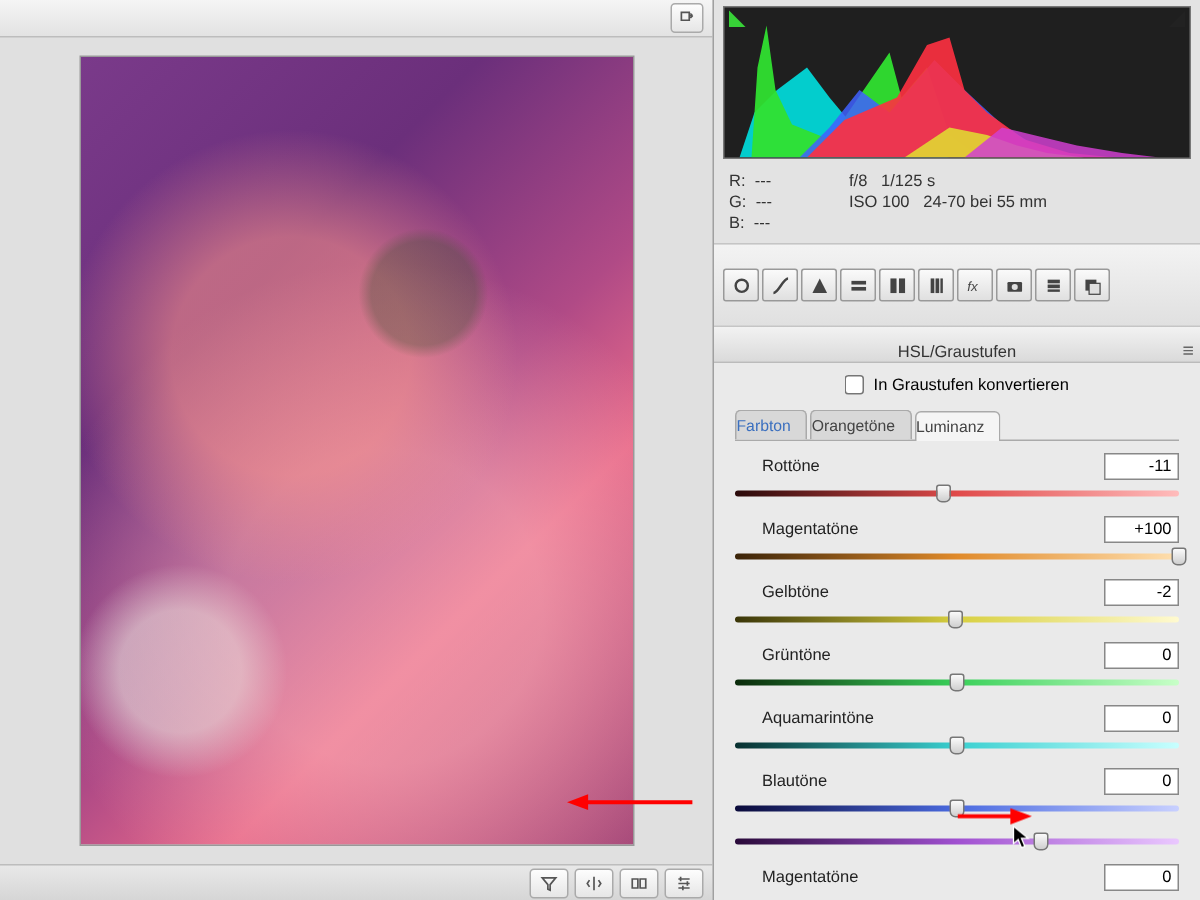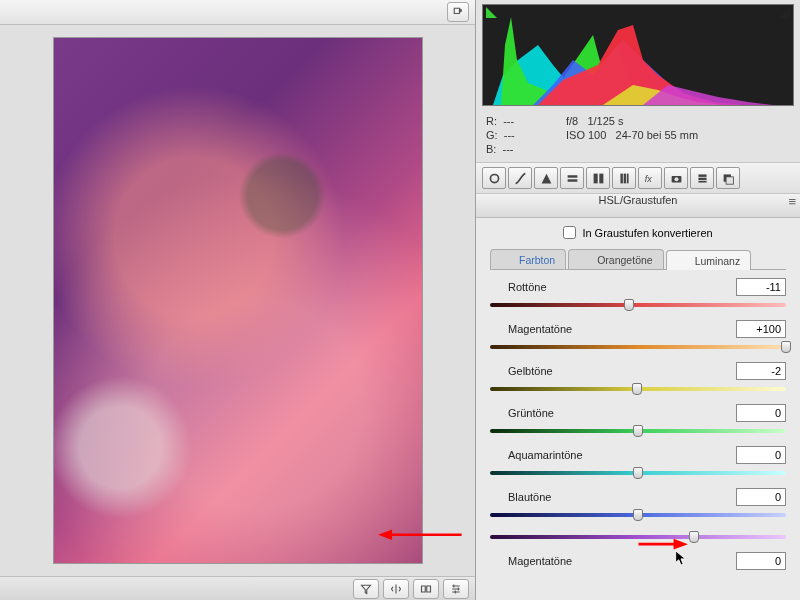--- a/index.html
+++ b/index.html
@@ -26,33 +26,33 @@
 .histo { width: 100%; height: 102px; background: #1f1f1f; border:1px solid #777; position:relative; overflow:hidden; }
 .clip-l, .clip-r { position:absolute; top:2px; width:0; height:0; }
 .clip-l { left:3px; border-bottom:11px solid #37d137; border-right:11px solid transparent; }
 .clip-r { right:3px; border-bottom:11px solid #222; border-right:11px solid transparent; transform:scaleX(-1); }
 .histo svg { position:absolute; inset:0; width:100%; height:100%; }
 
 .meta { display:flex; padding:6px 10px 6px 10px; font-size:10.5px; color:#333; }
 .meta .rgb { width: 80px; line-height: 14px; }
 .meta .exif { flex:1; line-height:14px; }
 
-.toolstrip { display:flex; gap:2px; padding:4px 6px; border-top:1px solid #c5c5c5; border-bottom:1px solid #c5c5c5; background:linear-gradient(#f3f3f3,#e0e0e0); }
+.toolstrip { display:flex; gap:2px; padding:16px 6px; border-top:1px solid #c5c5c5; border-bottom:1px solid #c5c5c5; background:linear-gradient(#f3f3f3,#e0e0e0); }
 .toolstrip .tool { width:24px; height:22px; border:1px solid #999; border-radius:2px; background:linear-gradient(#fafafa,#e0e0e0); display:flex; align-items:center; justify-content:center; cursor:pointer; }
 .toolstrip .tool svg { width:13px; height:13px; fill:#444; }
 
-.panel-title { background:linear-gradient(#f2f2f2,#dadada); border-bottom:1px solid #bbb; height:24px; display:flex; align-items:flex-start; justify-content:center; position:relative; font-size:11px; color:#333; }
+.panel-title { background:linear-gradient(#f2f2f2,#dadada); border-bottom:1px solid #bbb; height:24px; display:flex; align-items:flex-end; justify-content:center; position:relative; font-size:11px; color:#333; }
 .panel-title .list-icon { position:absolute; right:4px; font-size:13px; color:#666; cursor:pointer; }
 
 .panel-body { padding:8px 14px 4px 14px; background:#eaeaea; overflow-y:auto; flex:1; }
 .gray-row { display:flex; align-items:center; justify-content:center; margin-bottom:10px; }
 .gray-row input { margin-right:6px; }
 
 .subtabs { display:flex; border-bottom:1px solid #aaa; margin-bottom:8px; }
-.subtab { padding:4px 10px 3px 28px; border:1px solid #aaa; border-bottom:none; background:#d8d8d8; border-radius:4px 4px 0 0; margin-right:2px; font-size:10.5px; color:#444; cursor:pointer; }
+.subtab { padding:4px 10px 3px 0; border:1px solid #aaa; border-bottom:none; background:#d8d8d8; border-radius:4px 4px 0 0; margin-right:2px; font-size:10.5px; color:#444; cursor:pointer; }
 .subtab.active { background:#f5f5f5; position:relative; top:1px; }
 .subtab:nth-child(1){ text-decoration:underline; color:#3a6fbf; text-decoration:none;}
 .standard-link { text-align:center; margin:4px 0 6px 0; }
 .standard-link span { color:#2a5db8; text-decoration:underline; cursor:pointer; font-size:11px; }
 
 .slider-row { margin-bottom:8px; }
 .slider-head { display:flex; align-items:center; justify-content:space-between; margin-bottom:2px; }
 .slider-head .lbl { font-size:11px; color:#222;padding-left:18px; }
 .val-box { width:50px; height:18px; border:1px solid #888; background:#fff; text-align:right; padding:1px 4px; font-size:11px; }
 .val-box.selected { background:#b6d7ff; border-color:#4a90e2; }

